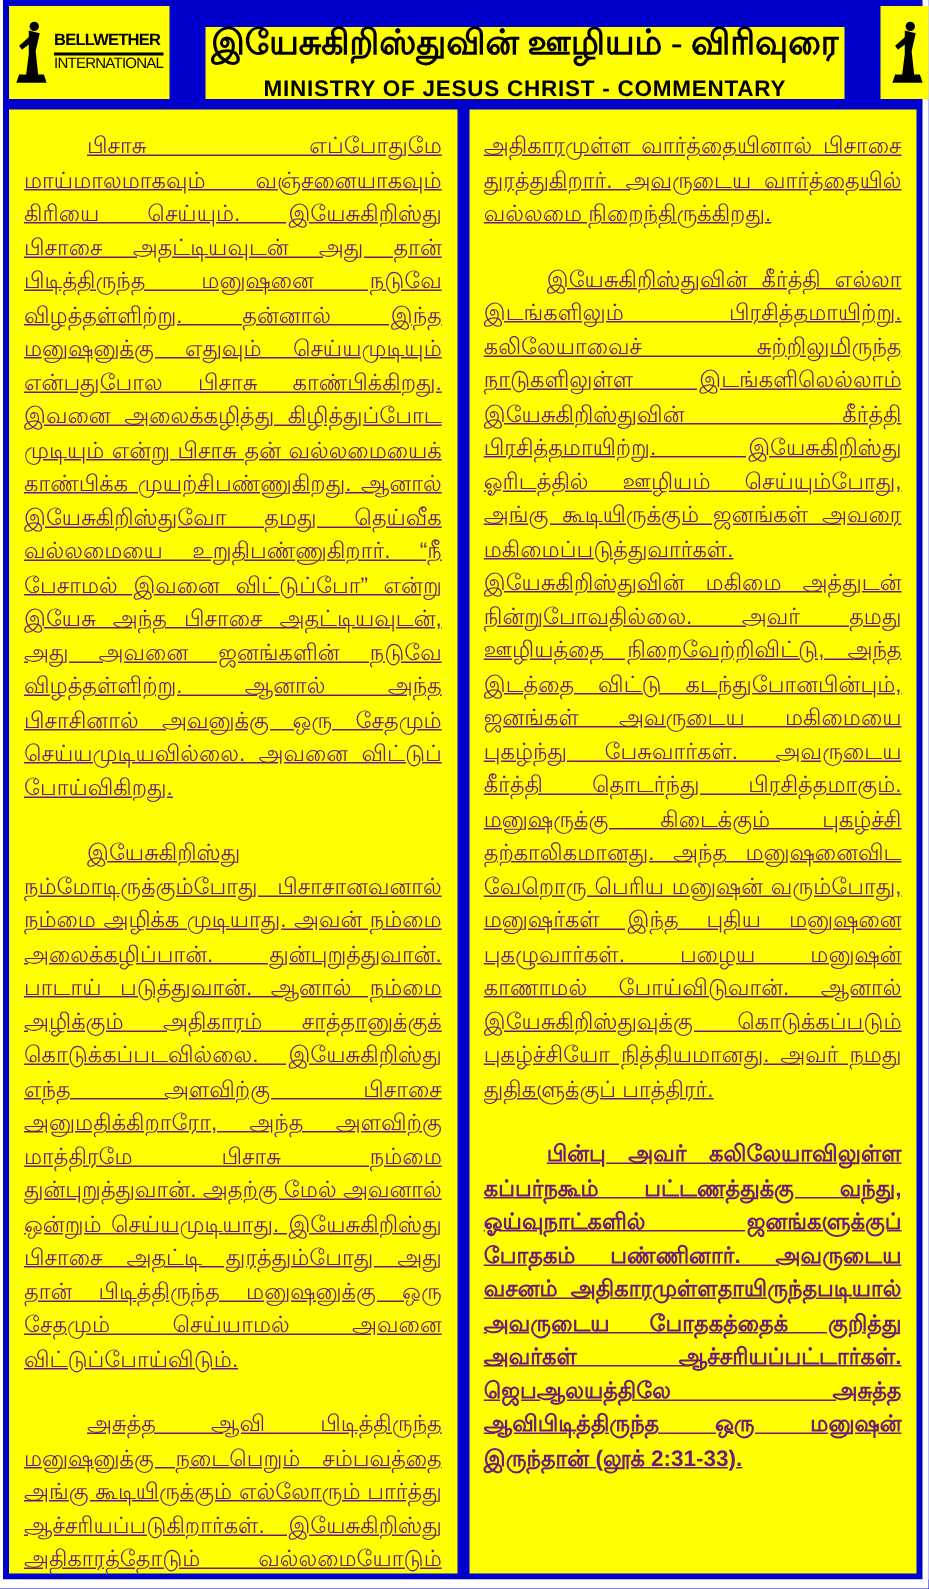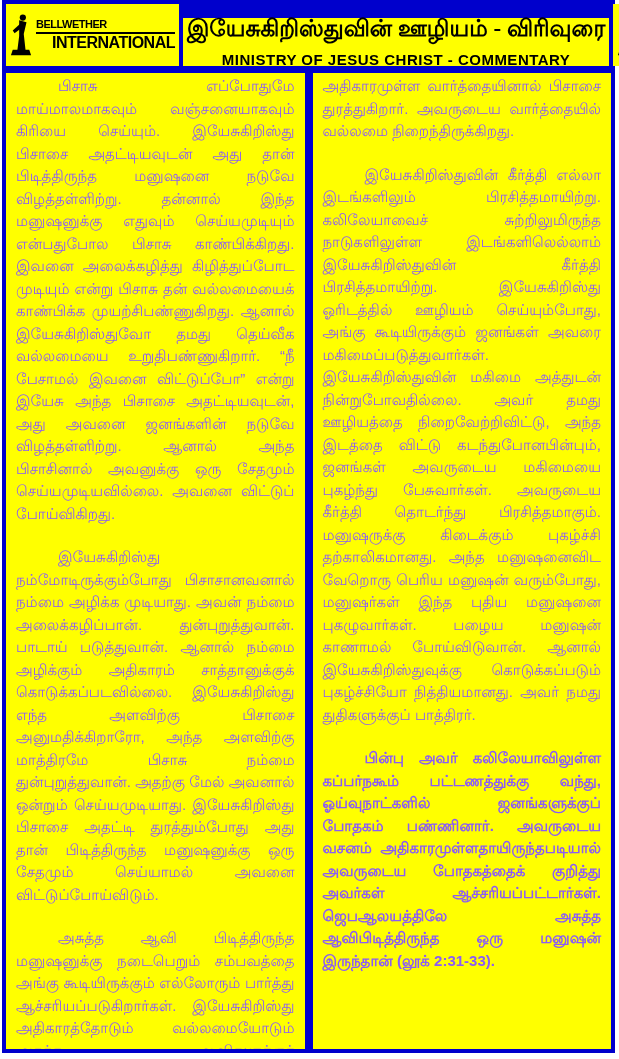--- a/index.html
+++ b/index.html
@@ -5,53 +5,53 @@
   html,body{margin:0;padding:0;background:#ffffff;}
   body{font-family:"Liberation Sans","DejaVu Sans",sans-serif;}
   .page{
     width:613px;height:1053px;margin:0 0 0 2px;
     background:#0000CC;
     box-sizing:border-box;
     padding:4px;
     display:flex;flex-direction:column;gap:7px;
   }
   
-  .header{display:flex;gap:4px;height:62px;flex:0 0 auto;}
+  .header{display:flex;gap:24px;height:62px;flex:0 0 auto;}
   .logo-box{
     background:#FFFF00;flex:0 0 106px;
     display:flex;align-items:center;justify-content:center;gap:4px;
     padding:4px;box-sizing:border-box;
   }
   .logo-text{display:flex;flex-direction:column;line-height:1.15;}
   .logo-line1{
     font-weight:bold;font-size:11px;letter-spacing:-0.5px;color:#000;
     border-bottom:2px solid #000;padding-bottom:1px;white-space:nowrap;
   }
   .logo-line2{
-    font-weight:bold;font-size:16px;letter-spacing:-0.5px;color:#000;white-space:nowrap;margin-left:16px;
+    font-weight:normal;font-size:10px;letter-spacing:-0.5px;color:#000;white-space:nowrap;
   }
   .statue{flex:0 0 auto;}
   .title-box{
     background:#FFFF00;flex:1;
     display:flex;flex-direction:column;align-items:center;justify-content:center;
     gap:6px;padding:2px 4px;box-sizing:border-box;margin-top:14px;
   }
   .title-tamil{
     font-family:"Liberation Serif","DejaVu Serif",serif;
     font-weight:bold;font-size:23px;color:#000;white-space:nowrap;
   }
   .title-english{
     font-weight:bold;font-size:15px;color:#000;letter-spacing:0.5px;white-space:nowrap;
   }
   
   .doc-body{flex:1;display:flex;gap:8px;min-height:0;}
   .column{
     background:#FFFF00;flex:1;box-sizing:border-box;
-    padding:2px 10px 10px 10px;overflow:hidden;
-    color:#8b5cf6;font-size:15px;line-height:1.5;text-align:justify;
+    padding:14px 10px 10px 10px;overflow:hidden;
+    color:#701a75;font-size:15px;line-height:1.5;text-align:justify;text-decoration:underline;
   }
   .column p{margin:0 0 21px 0;text-indent:2.8em;}
   .column p.no-indent{text-indent:0;}
   .bold-para{font-weight:bold;}
   .section-heading{
     font-weight:bold;font-size:15px;margin:0 0 21px 0;text-align:left;
   }
 </style>
 </head>
 <body>

